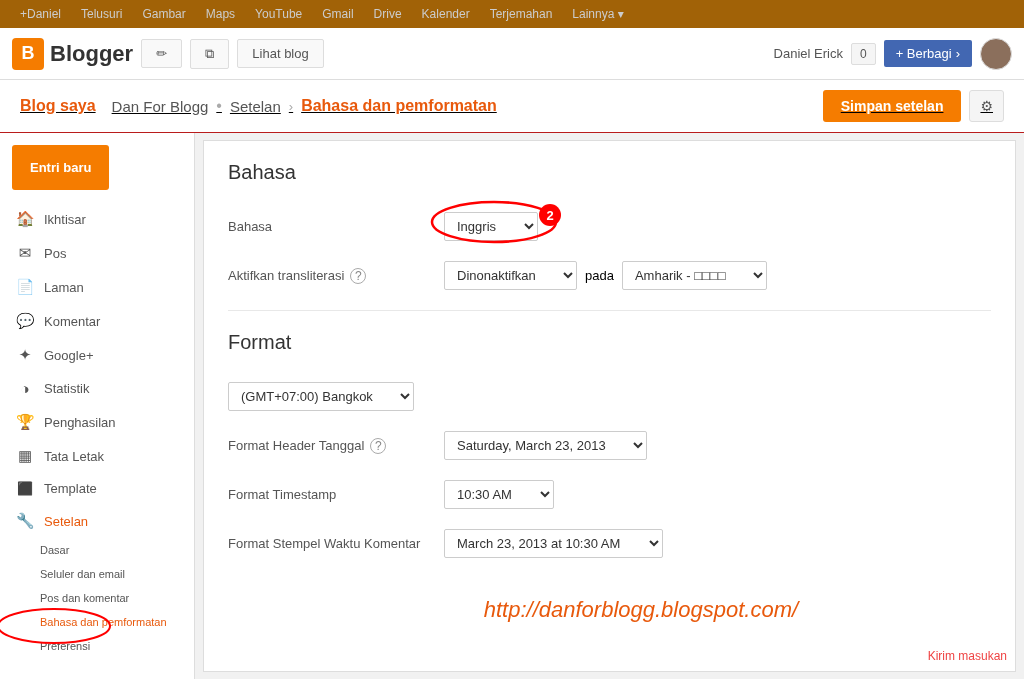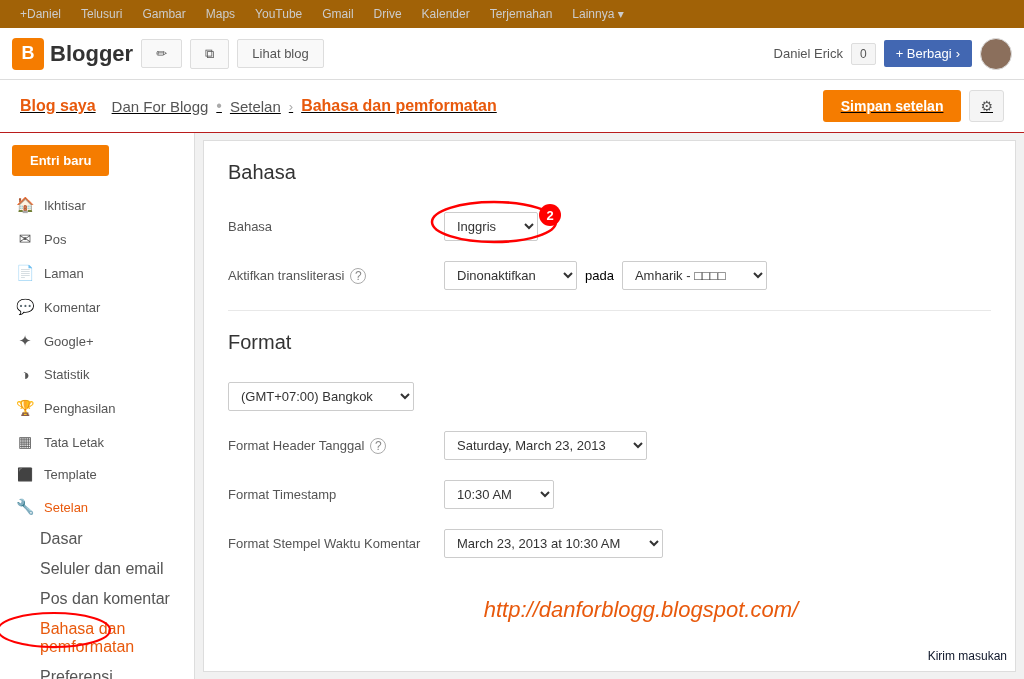--- a/index.html
+++ b/index.html
@@ -150,21 +150,21 @@
       background: #fff;
       border-right: 1px solid #ddd;
       padding: 12px 0;
       overflow-y: auto;
       flex-shrink: 0;
     }
     .new-post-btn {
       background: #f57c00;
       color: #fff;
       border: none;
-      padding: 8px 18px;
+      padding: 15px 18px;
       border-radius: 3px;
       cursor: pointer;
       font-size: 13px;
       font-weight: bold;
       margin: 0 12px 12px 12px;
       display: block;
     }
     .sidebar-item {
       display: flex;
       align-items: center;
@@ -173,21 +173,21 @@
       cursor: pointer;
       color: #555;
       font-size: 13px;
     }
     .sidebar-item.active { color: #e8590c; }
     .sidebar-icon { width: 18px; text-align: center; font-size: 15px; }
     .sidebar-sub {
       padding: 6px 16px 6px 40px;
       cursor: pointer;
       color: #555;
-      font-size: 16px;
+      font-size: 11px;
     }
     .sidebar-sub.active { color: #e8590c; }
     .sidebar-sub.highlighted {
       color: #e8590c;
       position: relative;
     }
 
     
     #content-area {
       flex: 1;
@@ -269,21 +269,21 @@
     #content-area::-webkit-scrollbar { width: 10px; }
     #content-area::-webkit-scrollbar-track { background: #f1f1f1; }
     #content-area::-webkit-scrollbar-thumb { background: #ccc; }
 
     .sidebar-setelan-group { position: relative; }
 
     .kirim-masukan {
       position: absolute;
       bottom: 8px;
       right: 8px;
-      color: #0f172a;
+      color: #ef4444;
       font-size: 12px;
       cursor: pointer;
     }
   </style>
 </head>
 <body>
 
 <div id="top-nav">
   <span class="top-nav-item">+Daniel</span>
   <span class="top-nav-item">Telusuri</span>

